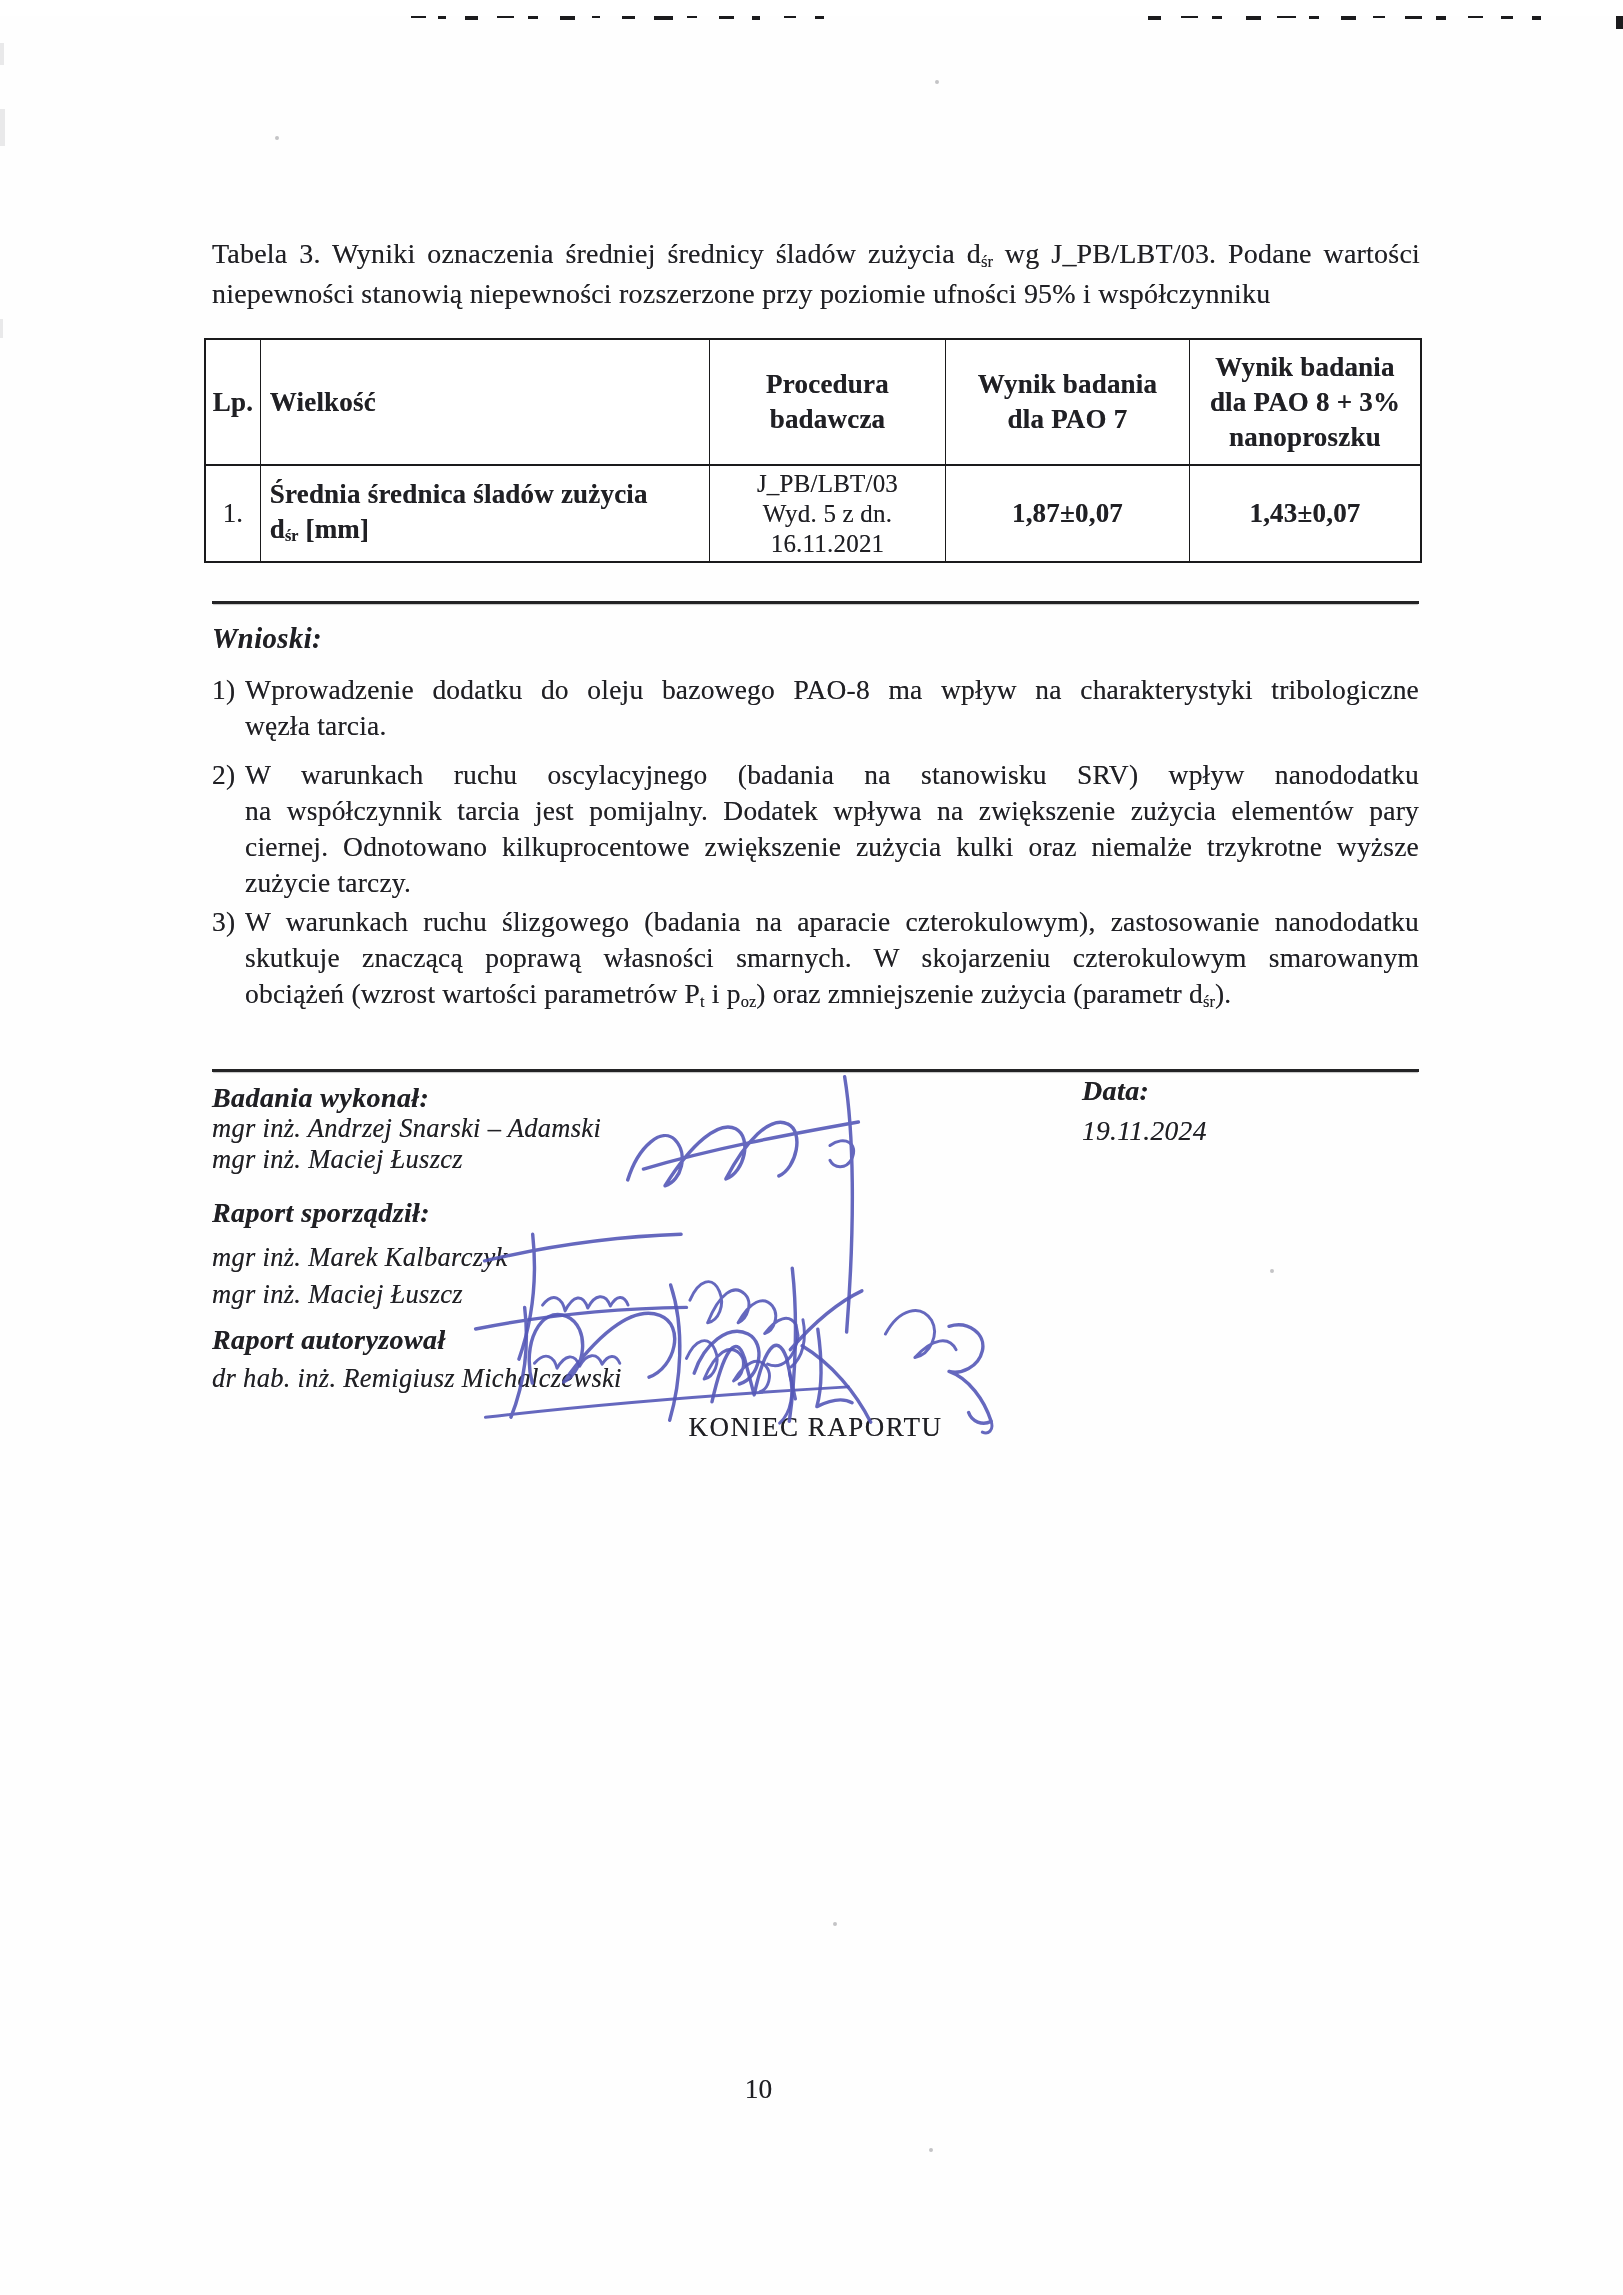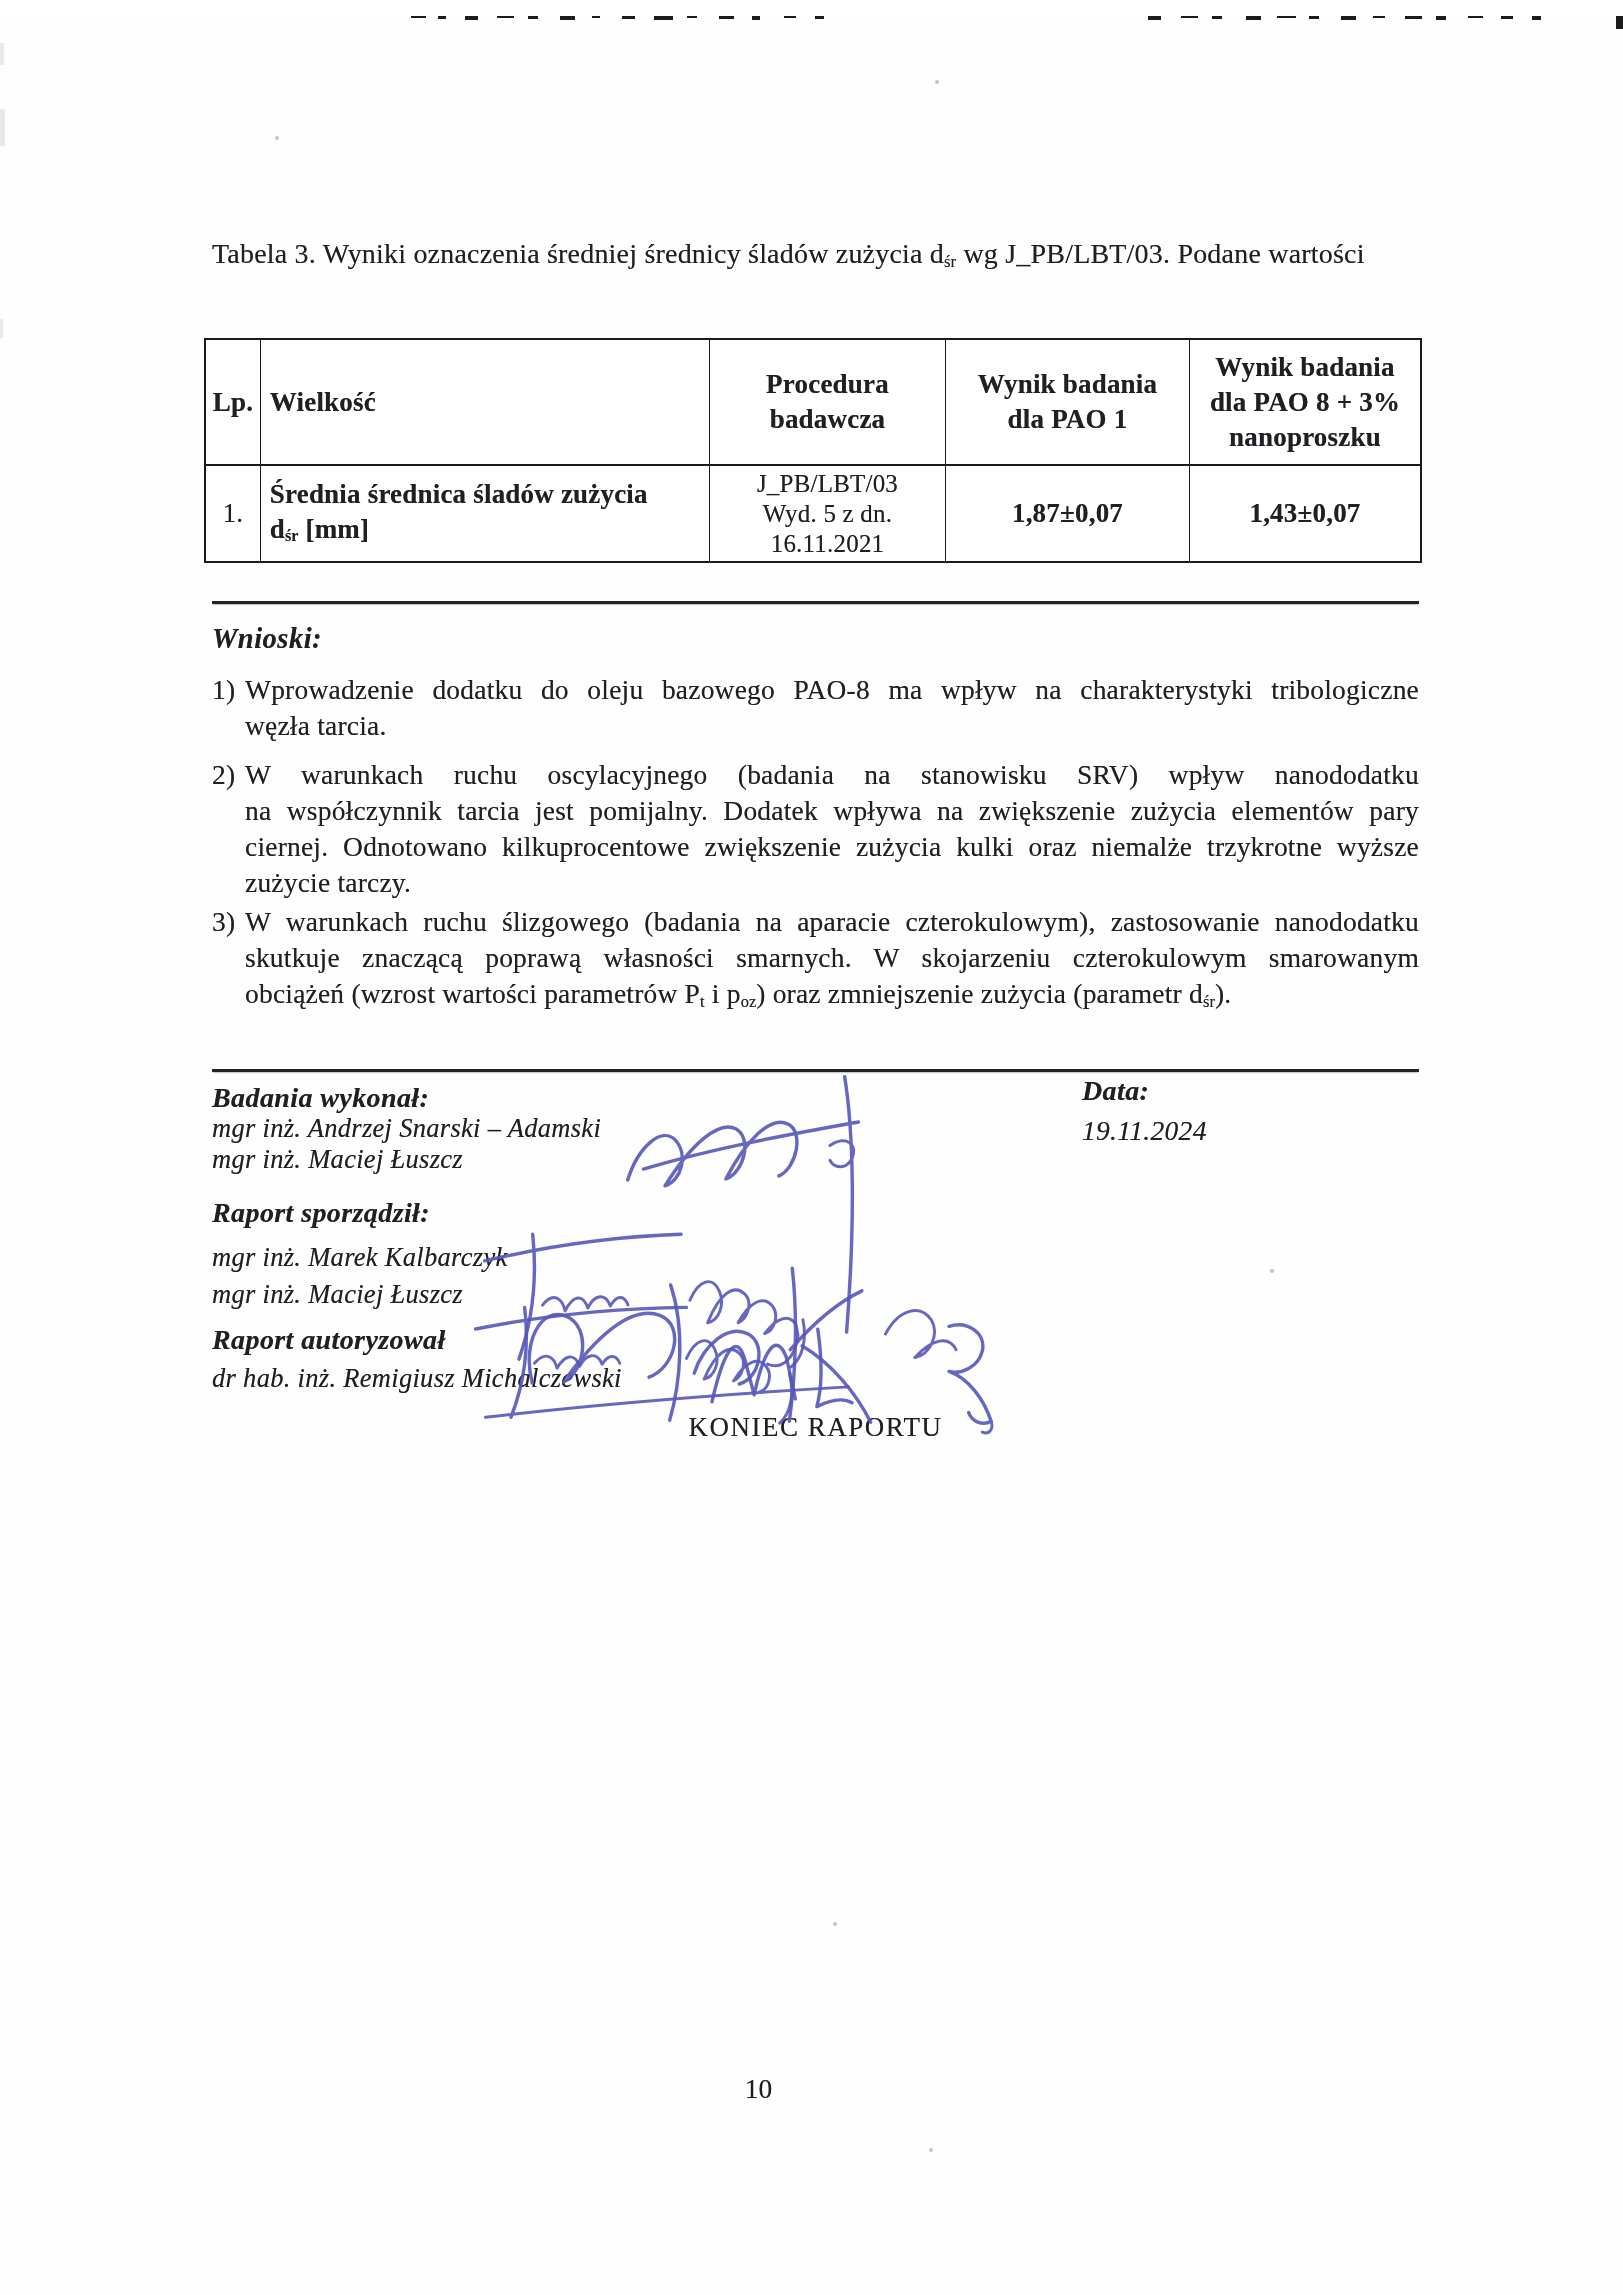--- a/index.html
+++ b/index.html
@@ -96,36 +96,37 @@
       <div class="speck" style="left: 833px; top: 1906px;"></div>
       <div class="speck" style="left: 275px; top: 120px;"></div>
       <div class="lmark" style="top: 27px; height: 22px; width: 4.4px;"></div>
       <div class="lmark" style="top: 93px; height: 37px; width: 5.4px;"></div>
       <div class="lmark" style="top: 303px; height: 18.7px; width: 3.4px;"></div>
     </div>
   <div class="corner-tr"></div>
 
   <div class="abs caption lines-just">
       <div class="ln">Tabela 3. Wyniki oznaczenia średniej średnicy śladów zużycia d<sub>śr</sub> wg J_PB/LBT/03. Podane wartości</div>
+      <div class="ln">niepewności stanowią niepewności rozszerzone przy poziomie ufności 95% i współczynniku</div>
     </div>
 
   <div class="abs dtable">
     <div class="cell hdr ctr">
         <div class="ln">Lp.</div>
       </div>
     <div class="cell hdr lft">
         <div class="ln">Wielkość</div>
       </div>
     <div class="cell hdr ctr">
         <div class="ln">Procedura</div>
         <div class="ln">badawcza</div>
       </div>
     <div class="cell hdr ctr">
         <div class="ln">Wynik badania</div>
-        <div class="ln">dla PAO 1</div>
+        <div class="ln">dla PAO 7</div>
       </div>
     <div class="cell hdr ctr lastcol">
         <div class="ln">Wynik badania</div>
         <div class="ln">dla PAO 8 + 3%</div>
         <div class="ln">nanoproszku</div>
       </div>
 
     <div class="cell ctr">1.</div>
     <div class="cell lft bold">
         <div class="ln">Średnia średnica śladów zużycia</div>

